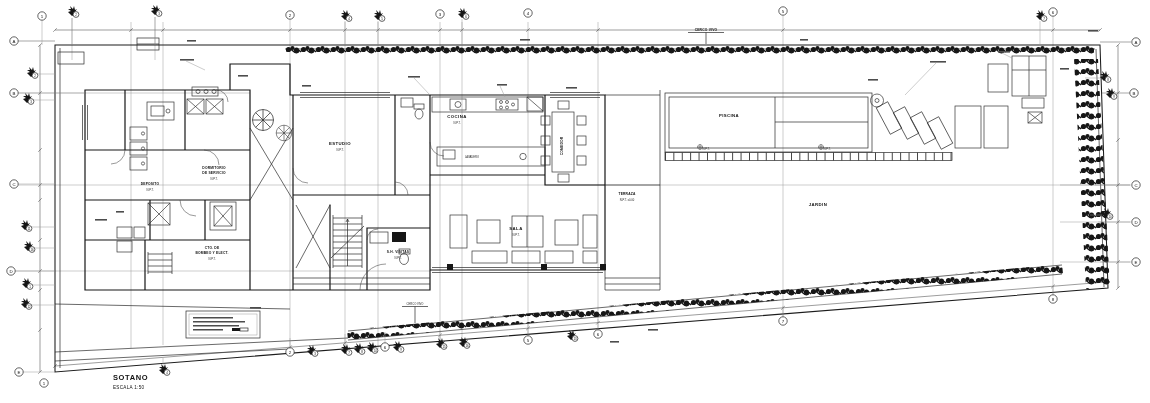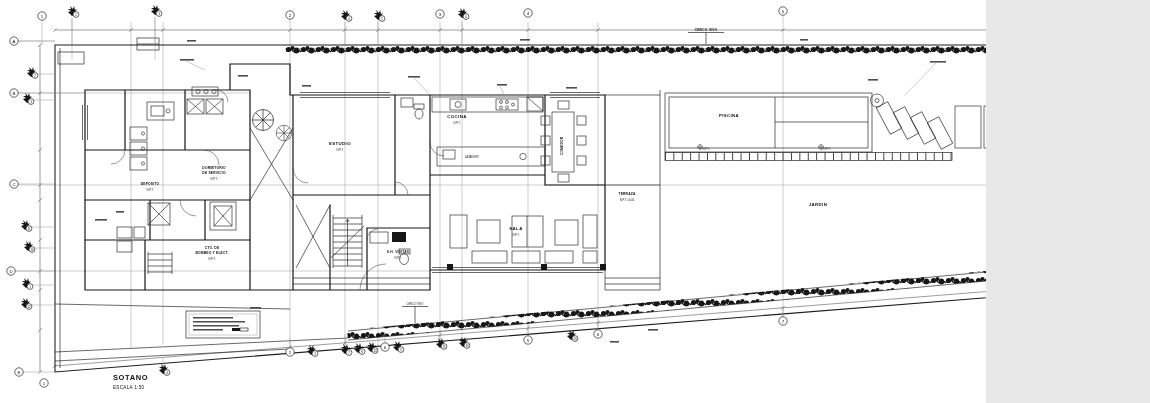--- a/index.html
+++ b/index.html
@@ -1,16 +1,16 @@
 <!DOCTYPE html>
 <html><head>
 <meta charset="utf-8">
 <style>
   html,body{margin:0;padding:0;background:#e8e8e8;}
-  .sheet{position:relative;width:986px;height:403px;background:#ffffff;overflow:hidden;}
+  .sheet{position:relative;width:1150px;height:403px;background:#ffffff;overflow:hidden;}
   svg{position:absolute;left:0;top:0;}
   svg text{font-family:"Liberation Sans",sans-serif;fill:#111;}
   .w{stroke:#161616;stroke-width:1.2;fill:none;stroke-linecap:square;}
   .t{stroke:#2a2a2a;stroke-width:.7;fill:none;}
   .f{stroke:#333;stroke-width:.7;fill:none;}
   .d{stroke:#444;stroke-width:.55;fill:none;}
   .g{stroke:#9b9b9b;stroke-width:.5;fill:none;}
   .b{stroke:#1c1c1c;stroke-width:1.05;fill:none;}
   .dim{stroke:#3a3a3a;stroke-width:.5;fill:none;}
   .lbl{font-size:4.3px;font-weight:bold;text-anchor:middle;letter-spacing:.4px;}

